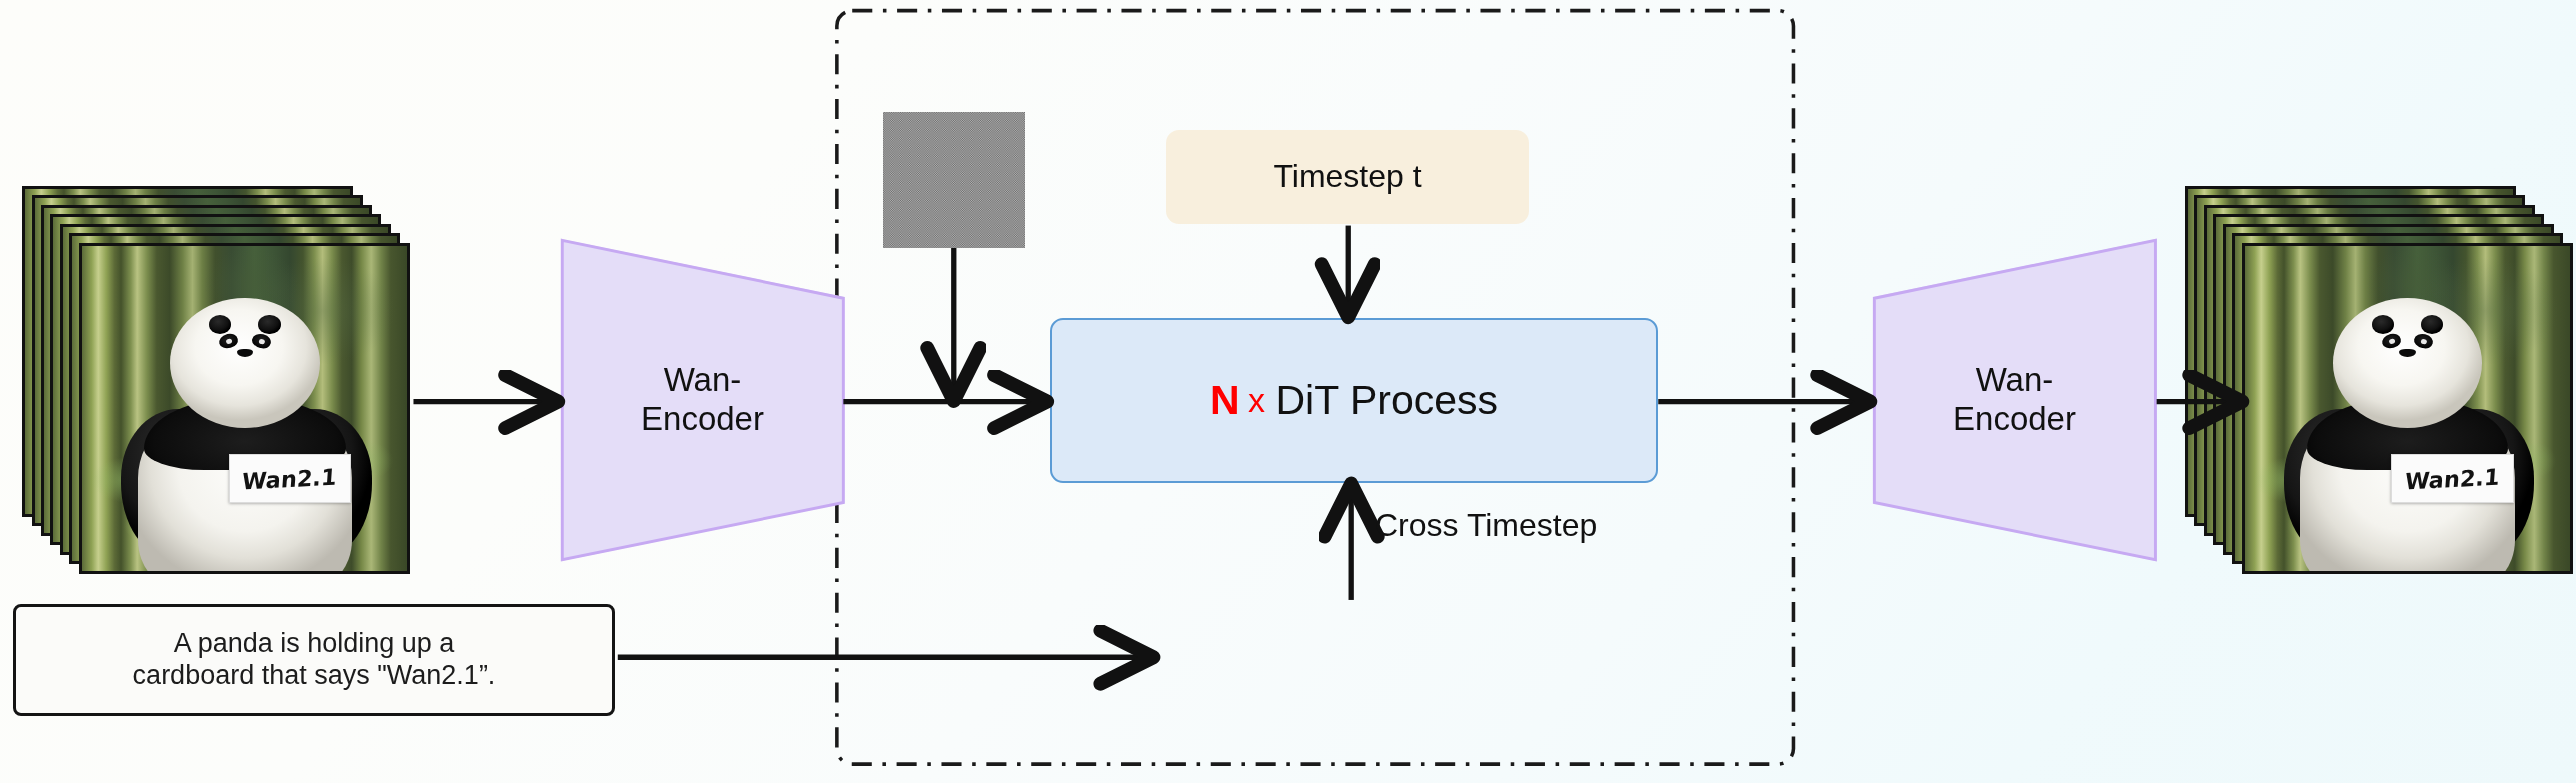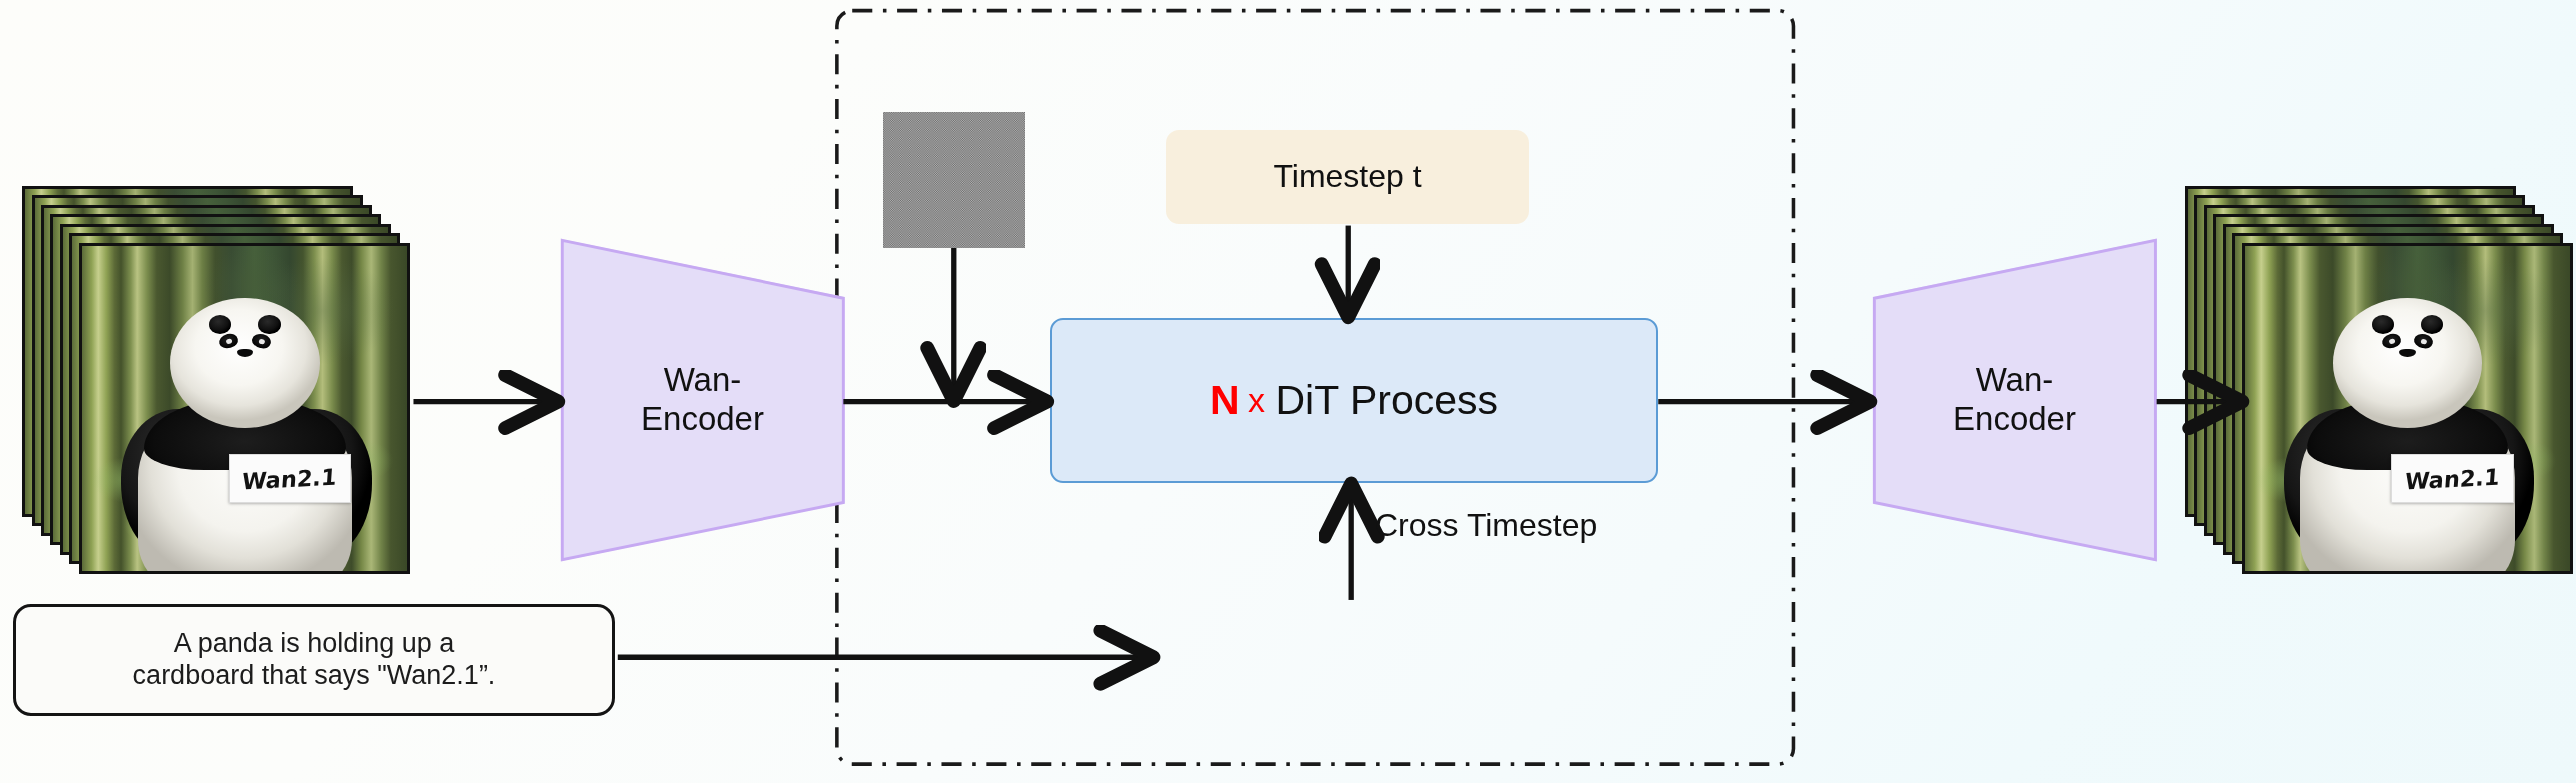--- a/index.html
+++ b/index.html
@@ -164,21 +164,21 @@
     border-radius: 13px;
   }
   .box-umt5 {
     background: #e2efda;
     border: 1.8px solid #8cc07a;
     border-radius: 13px;
   }
   .box-prompt {
     background: #fbfbf9;
     border: 3px solid #141414;
-    border-radius: 18px;
+    border-radius: 8px;
   }
   .diffusion-title {
     position: absolute;
     font-style: italic;
     color: #141414;
     white-space: nowrap;
   }
 
   
   .noise {

